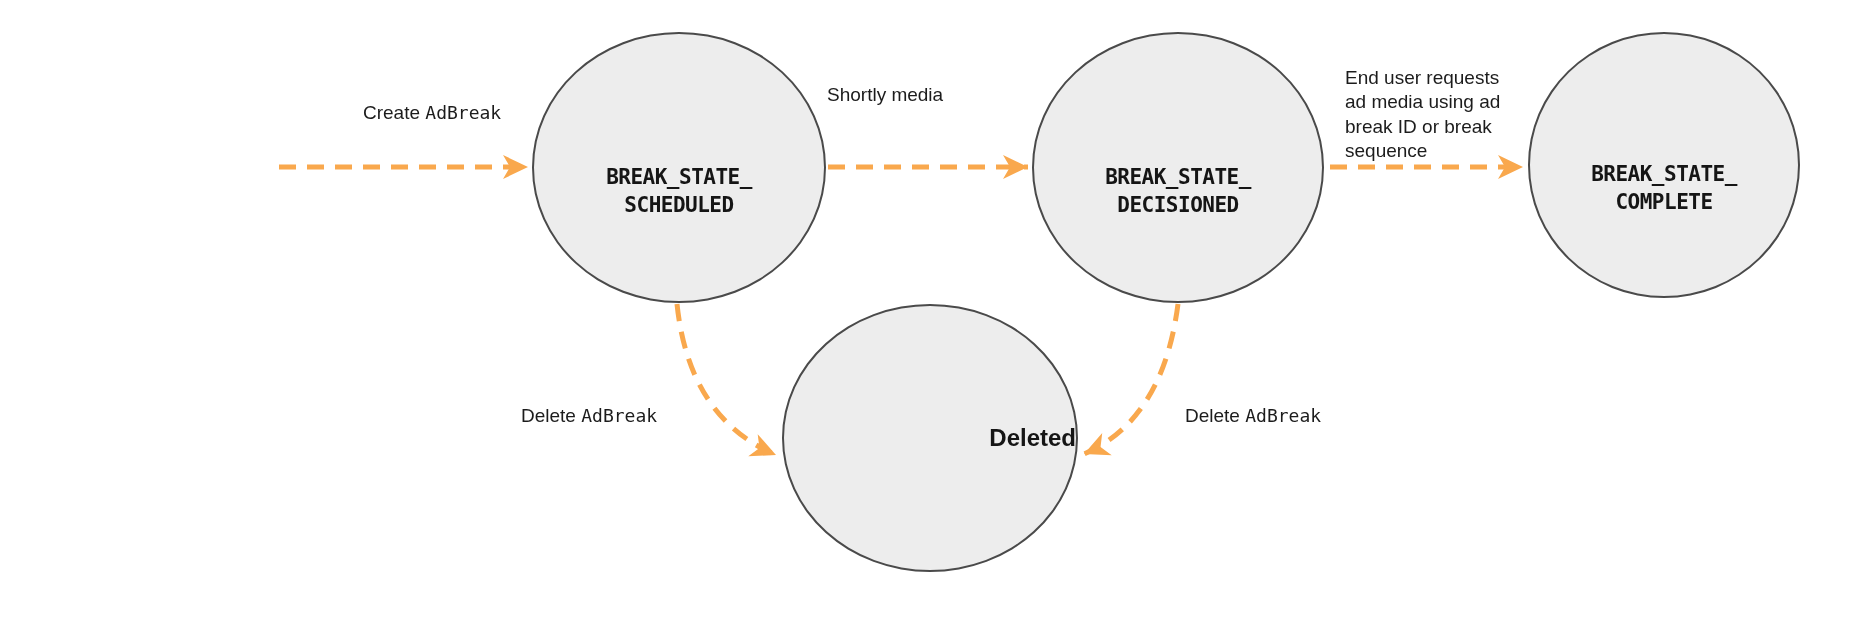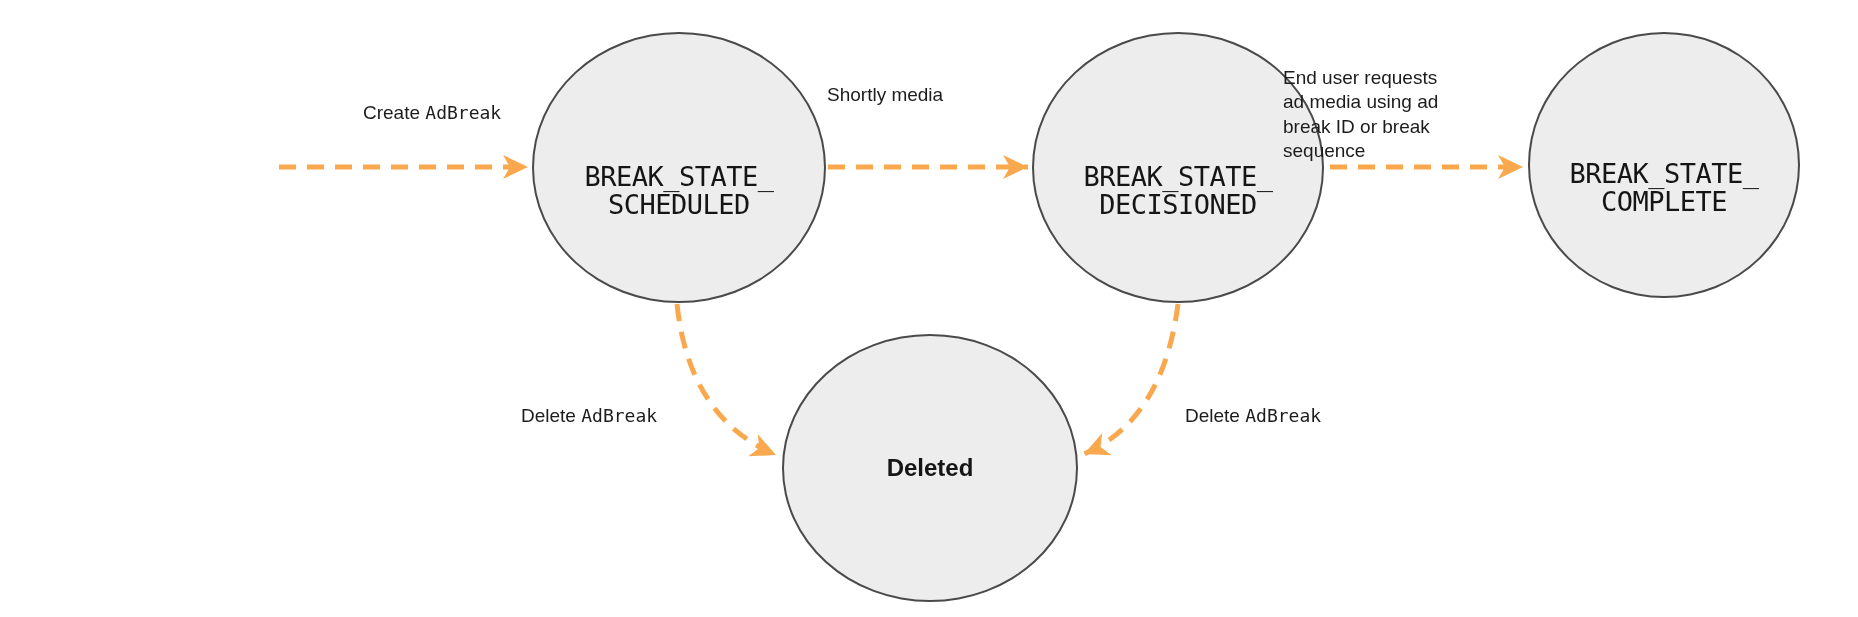--- a/index.html
+++ b/index.html
@@ -31,22 +31,22 @@
     align-items: center;
     justify-content: center;
     text-align: center;
   }
   .node-label {
     color: #151515;
     white-space: pre-line;
   }
   .node-label.state {
     font-family: "DejaVu Sans Mono", monospace;
-    font-weight: normal;
-    font-size: 27px;
+    font-weight: bold;
+    font-size: 21px;
     line-height: 28px;
     letter-spacing: -0.5px;
     margin-top: 46px;
   }
   .node-label.plain {
     font-family: "Liberation Sans", sans-serif;
     font-weight: bold;
     font-size: 24px;
   }
   .edge-label {
@@ -96,33 +96,33 @@
   <div class="node" style="left:1032px; top:32px; width:292px; height:271px;">
     <div class="node-label state">BREAK_STATE_
 DECISIONED</div>
   </div>
 
   <div class="node" style="left:1528px; top:32px; width:272px; height:266px;">
     <div class="node-label state">BREAK_STATE_
 COMPLETE</div>
   </div>
 
-  <div class="node" style="left:782px; top:334px; width:296px; height:268px;">
+  <div class="node" style="left:782px; top:304px; width:296px; height:268px;justify-content:flex-end;">
     <div class="node-label plain">Deleted</div>
   </div>
 
   <div class="edge-label" style="left:349px; top:100px;margin-left:14px;">
     <span>Create </span><span class="code">AdBreak</span>
   </div>
 
   <div class="edge-label" style="left:827px; top:80px;">
     <div class="stack-line">Shortly media</div>
   </div>
 
-  <div class="edge-label multiline" style="left:1283px; top:41px;">
+  <div class="edge-label multiline" style="left:1345px; top:41px;">
     <span>End user requests
 ad media using ad
 break ID or break
 sequence</span>
   </div>
 
   <div class="edge-label" style="left:521px; top:403px;">
     <span>Delete </span><span class="code">AdBreak</span>
   </div>
 

